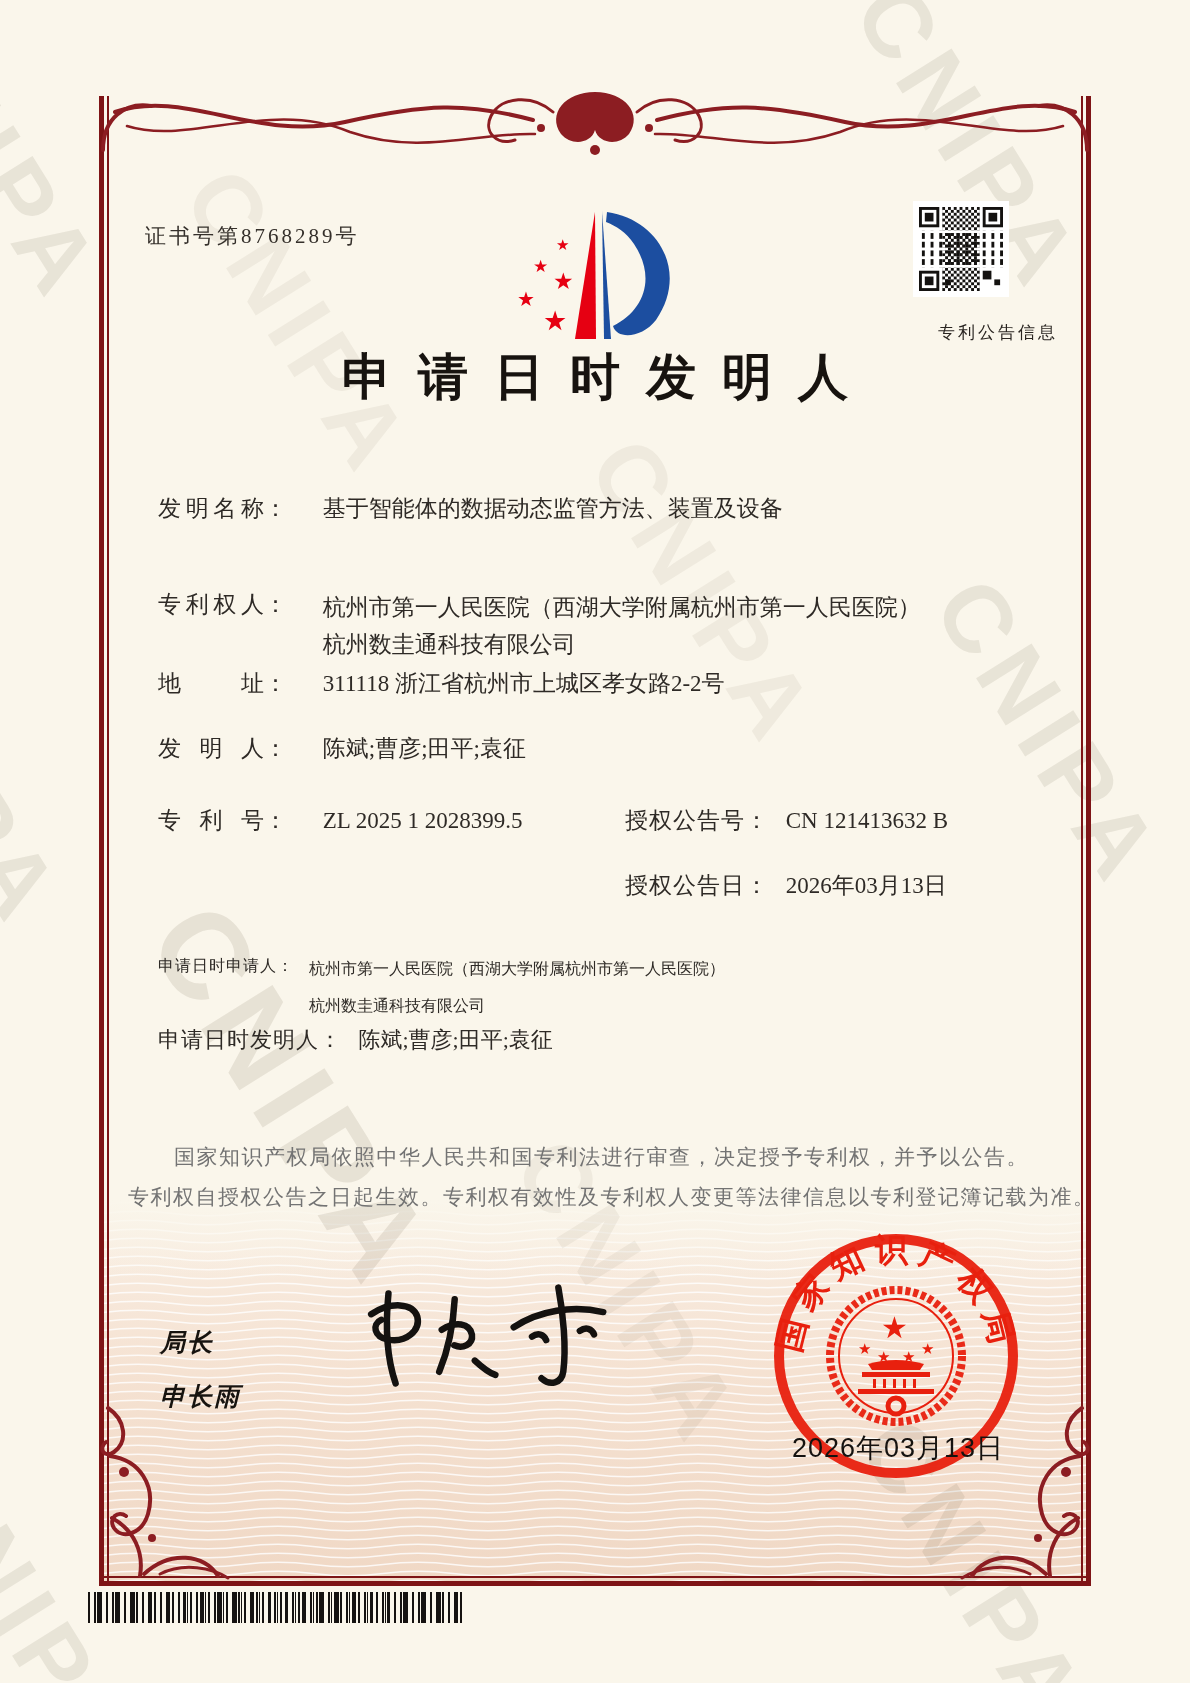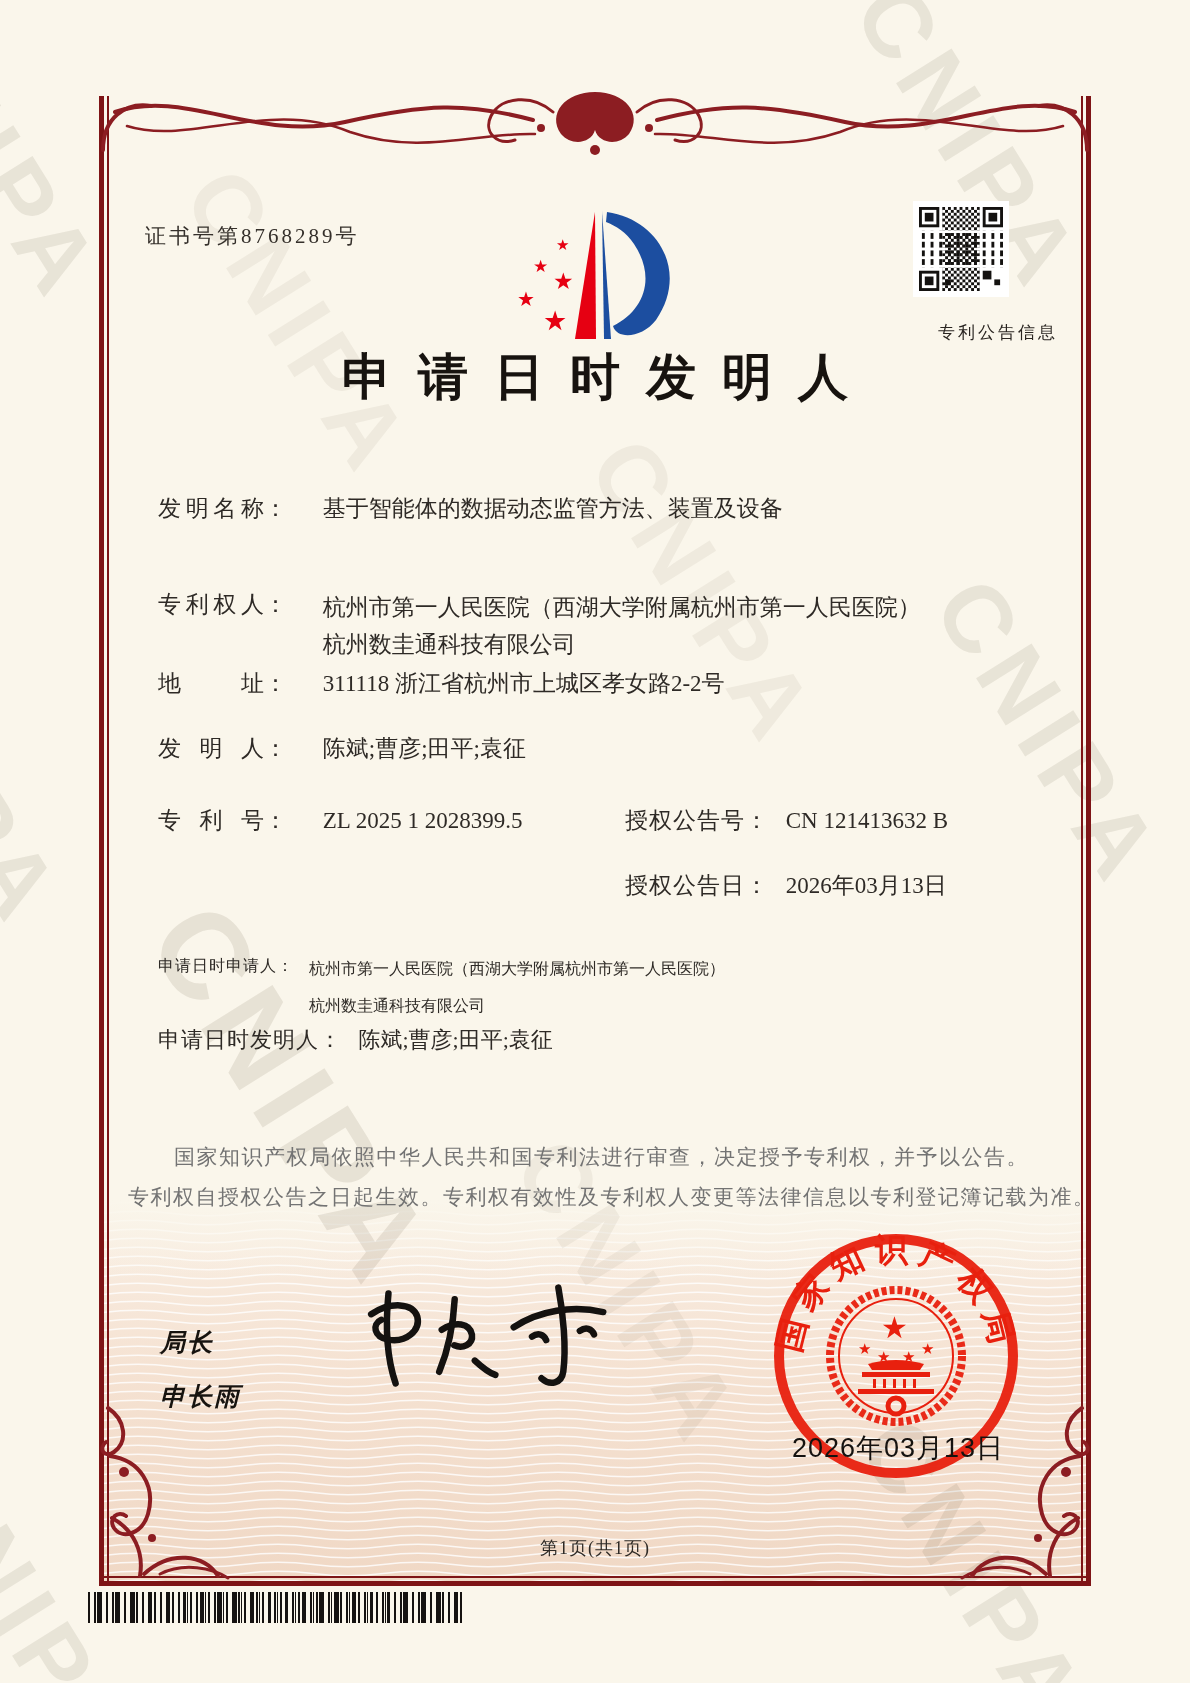--- a/index.html
+++ b/index.html
@@ -291,16 +291,15 @@
             <rect x="7" y="23" width="3" height="9"></rect>
           <rect x="17" y="23" width="3" height="9"></rect>
           <rect x="-38" y="33" width="76" height="5"></rect>
           <circle cy="50" r="8" fill="none" stroke="#e8200e" stroke-width="5"></circle>
         </g>
       </g>
     </g>
   </svg>
   <div class="sealdate">2026年03月13日</div>
 
-  <div class="pageinfo">第1页(共1页)</div>
   <div class="barcode"></div>
 
 </div>
 
 </body></html>

